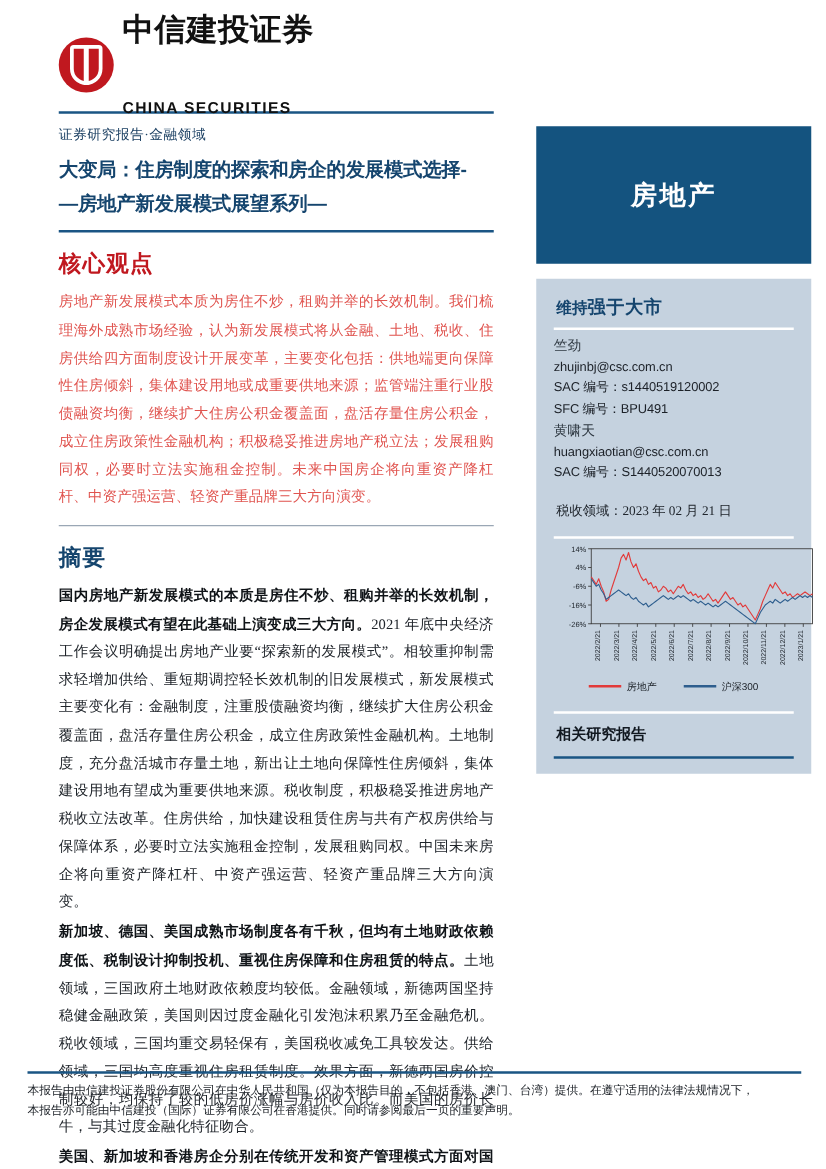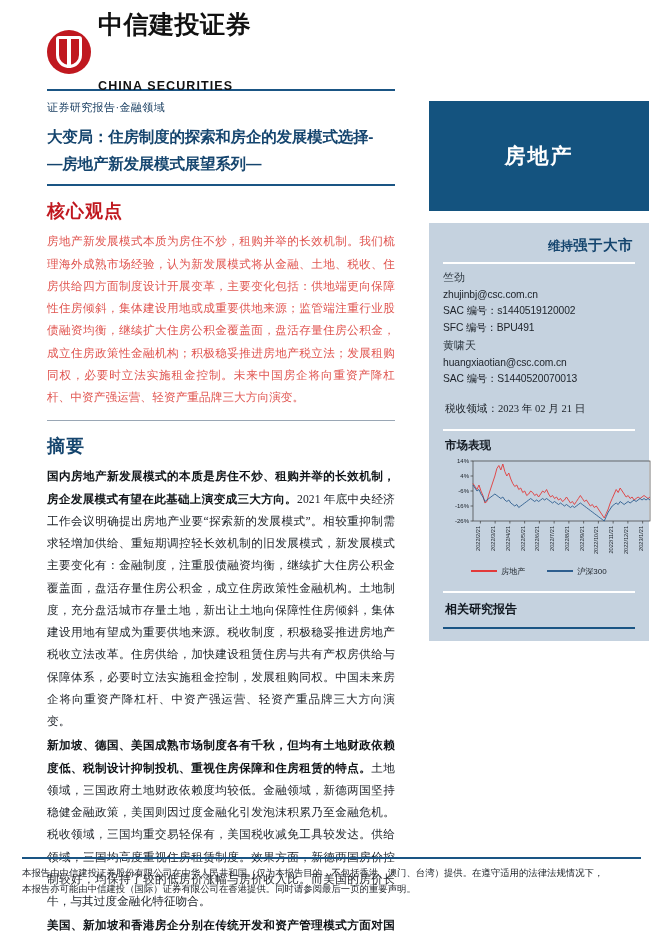--- a/index.html
+++ b/index.html
@@ -187,21 +187,21 @@
 
   .info-panel {
     background: #c5d2df;
     margin-top: 12px;
     padding: 11px 14px 12px 14px;
     box-sizing: border-box;
   }
   .rating-row {
     display: flex;
     align-items: baseline;
-    justify-content: flex-end;
+    justify-content: flex-start;
     padding: 2px 2px 7px 2px;
   }
   .rating-label {
     font-family: "Liberation Sans", sans-serif;
     font-weight: bold;
     font-size: 12.5px;
     color: #15456e;
   }
   .rating-value {
     font-family: "Liberation Sans", sans-serif;
@@ -394,21 +394,20 @@
         <div class="analyst-line">huangxiaotian@csc.com.cn</div>
         <div class="analyst-line">SAC 编号：S1440520070013</div>
       </div>
 
 
       <div class="pubdate">
         <span>税收领域：</span><span>2023 年 02 月 21 日</span>
       </div>
 
       <div class="panel-divider2"></div>
-      <div class="panel-subhead">市场表现</div>
 
       <div class="chart-wrap">
         <svg id="perf-chart" width="213" height="108" viewBox="0 0 213 108">
             <rect x="30" y="4" width="177" height="60" fill="none" stroke="#3a3a3a" stroke-width="0.7"></rect>
             <line x1="27.5" x2="30" y1="4" y2="4" stroke="#3a3a3a" stroke-width="0.7"></line>
             <text x="26" y="6.4" text-anchor="end" font-size="6" font-family="&quot;Liberation Sans&quot;, sans-serif" fill="#20262d">14%</text>
             <line x1="27.5" x2="30" y1="19" y2="19" stroke="#3a3a3a" stroke-width="0.7"></line>
             <text x="26" y="21.4" text-anchor="end" font-size="6" font-family="&quot;Liberation Sans&quot;, sans-serif" fill="#20262d">4%</text>
             <line x1="27.5" x2="30" y1="34" y2="34" stroke="#3a3a3a" stroke-width="0.7"></line>
             <text x="26" y="36.4" text-anchor="end" font-size="6" font-family="&quot;Liberation Sans&quot;, sans-serif" fill="#20262d">-6%</text>

